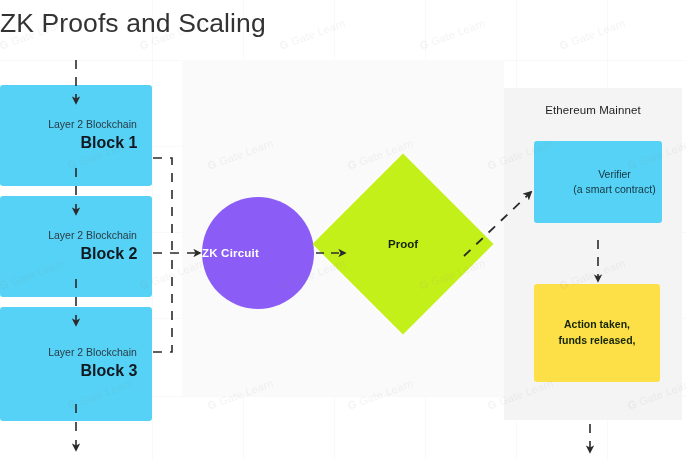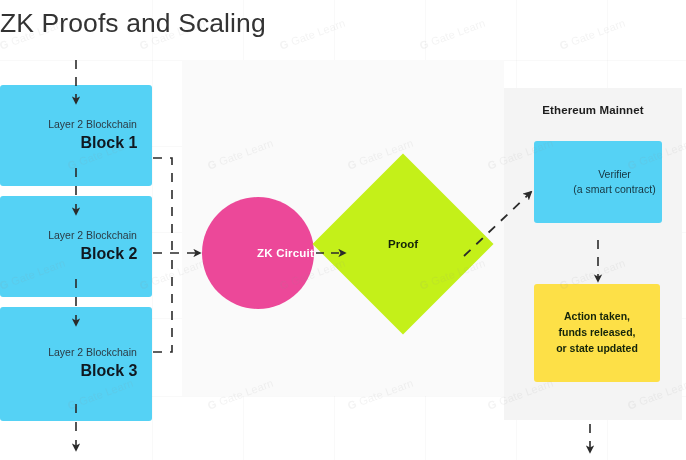--- a/index.html
+++ b/index.html
@@ -62,21 +62,21 @@
     background: #fafafa;
   }
   #panel-mainnet {
     left: 504px; top: 88px; width: 178px; height: 332px;
     background: #f4f4f4;
   }
   .panel-title {
     position: absolute;
     z-index: 5;
     font-size: 11.5px;
-    font-weight: bold;
+    font-weight: normal;
     color: #1d1d1d;
     letter-spacing: 0.1px;
   }
   #mainnet-title {
     left: 504px; top: 104px; width: 178px;
     text-align: center;
   }
 
   
   #page-title {
@@ -137,24 +137,24 @@
     line-height: 1.5;
   }
 
   
   #zk-circle {
     position: absolute;
     z-index: 4;
     left: 202px; top: 197px;
     width: 112px; height: 112px;
     border-radius: 50%;
-    background: #ec4899;
+    background: #8b5cf6;
     display: flex;
     align-items: center;
-    justify-content: flex-end;
+    justify-content: flex-start;
   }
   #zk-circle-label {
     font-size: 11.5px;
     font-weight: bold;
     color: #ffffff;
     letter-spacing: 0.2px;
   }
 
   
   #proof-diamond {
@@ -237,21 +237,20 @@
   </div>
 
   <div class="node-box box-cyan" id="verifier-box">
     <div class="verifier-text">Verifier</div>
     <div class="verifier-text">(a smart contract)</div>
   </div>
 
   <div class="node-box box-lime" id="action-box">
     <div class="action-text">Action taken,</div>
     <div class="action-text">funds released,</div>
-    <div class="action-text">or state updated</div>
   </div>
 
   <svg id="connectors" width="686" height="460" viewBox="0 0 686 460">
     <defs>
       <marker id="arrowSolid" viewBox="0 0 10 10" refX="8" refY="5" markerWidth="5.2" markerHeight="5.2" orient="auto-start-reverse">
         <path d="M 0 0 L 10 5 L 0 10 L 2.6 5 z" fill="#2b2b2b"></path>
       </marker>
     </defs>
 
     <g>

